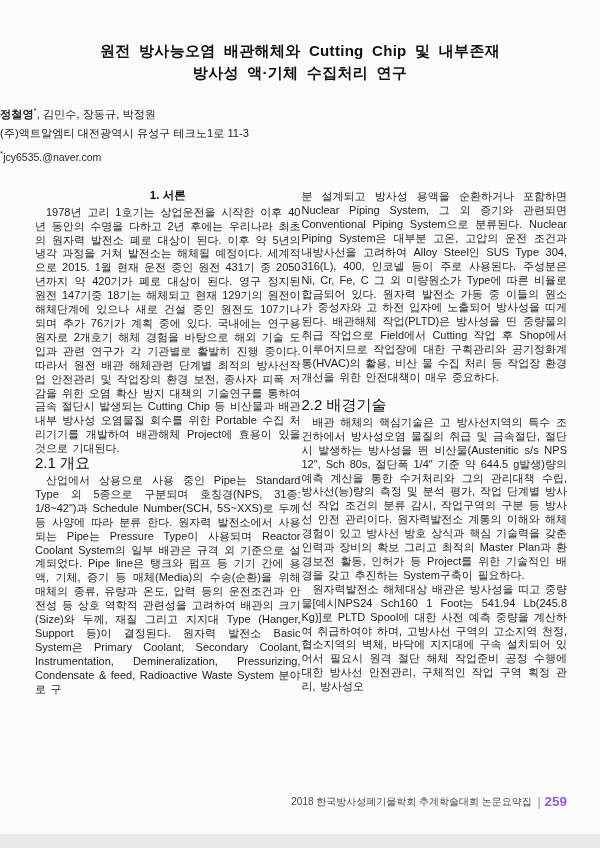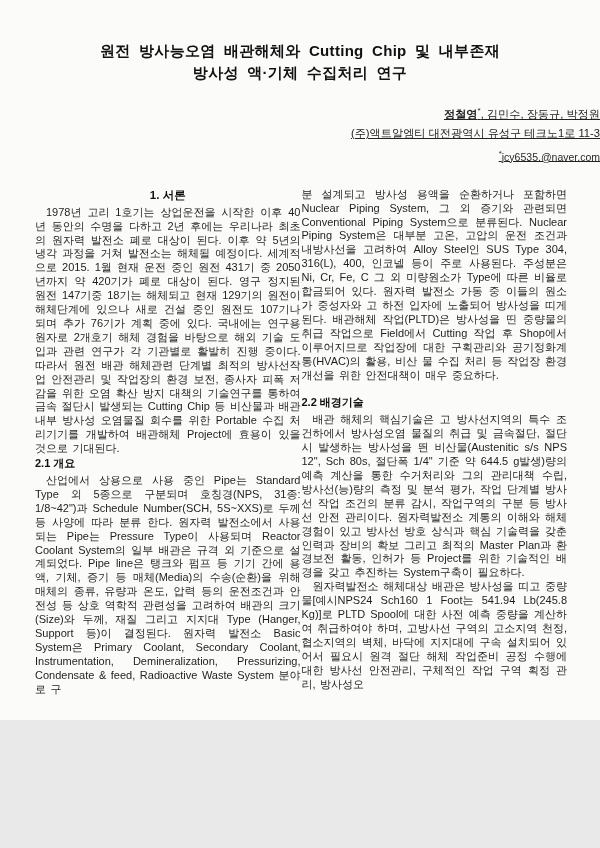--- a/index.html
+++ b/index.html
@@ -4,74 +4,73 @@
 <style>
   html, body {
     margin: 0;
     padding: 0;
     background: #e9e9e9;
     font-family: "Liberation Sans", "DejaVu Sans", sans-serif;
   }
   .page {
     position: relative;
     width: 600px;
-    height: 720px;
+    height: 834px;
     margin: 0 auto;
     background: #fbfbfa;
     color: #1c1c1c;
     overflow: hidden;
     box-sizing: border-box;
   }
   .title-block {
     margin-top: 40px;
     text-align: center;
   }
   .title-line {
     font-size: 15px;
     font-weight: bold;
     line-height: 22px;
     letter-spacing: 0.3px;
     word-spacing: 4px;
     color: #111;
   }
   .byline {
     margin-top: 17px;
-    text-align: right;
+    text-align: left;
     font-size: 11.2px;
     line-height: 19.5px;
     color: #222;
-    text-decoration: underline;
   }
   .byline .lead-author { font-weight: bold; }
   .byline sup { font-size: 8px; }
   .byline .email-line { font-size: 10.5px; color: #2a2a2a; }
   .columns {
     display: flex;
     gap: 1px;
     padding: 21px 33px 0 35px;
-    align-items: flex-start;
+    align-items: center;
   }
   .col {
     flex: 1 1 0;
     min-width: 0;
   }
   .h-center {
     text-align: center;
     font-weight: bold;
     font-size: 11.5px;
     line-height: 14px;
     margin: 0 0 4px 0;
     color: #111;
   }
   .h-center.h-spaced {
     margin: 16px 0 21px 0;
   }
   .h-sub {
-    font-weight: bold;
-    font-size: 11px;
+    font-weight: normal;
+    font-size: 15px;
     line-height: 14px;
     margin: 13px 0 4px 0;
     color: #111;
   }
   .h-sub.first { margin-top: 0; }
   p.body-par {
     margin: 0;
     font-size: 11px;
     line-height: 13.9px;
     text-align: justify;

